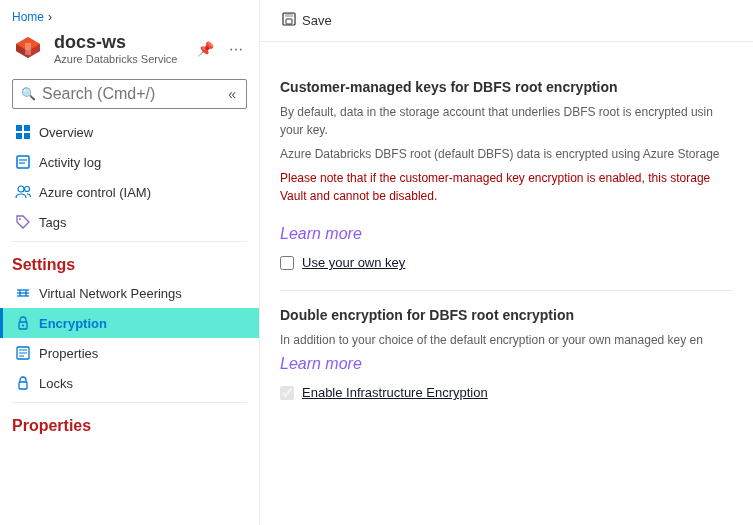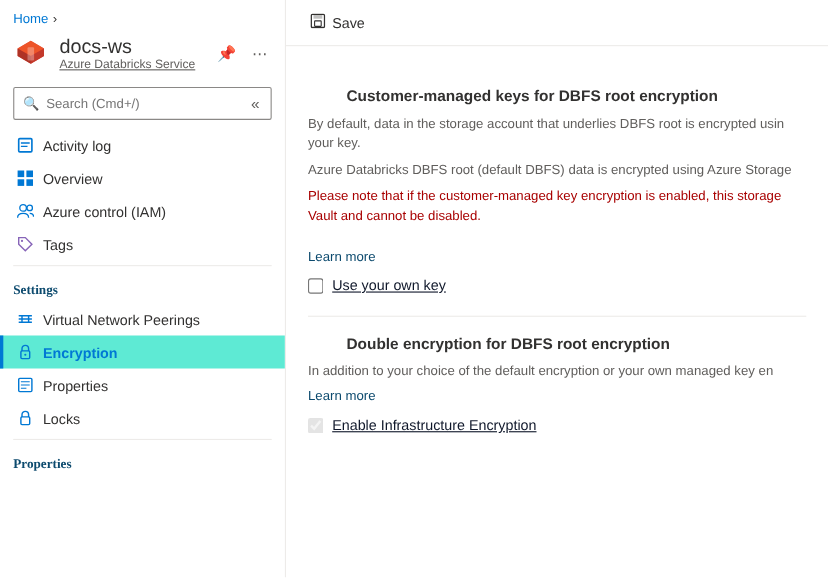--- a/index.html
+++ b/index.html
@@ -39,27 +39,26 @@
 
     .app-icon {
       width: 32px;
       height: 32px;
       flex-shrink: 0;
     }
 
     .app-name-area { flex: 1; }
     .app-name {
       font-size: 18px;
-      font-weight: 400;
+      font-weight: 700;
       color: #323130;
     }
     .app-subtitle {
       font-size: 11px;
       color: #605e5c;
-      text-decoration: underline;
     }
 
     .app-actions {
       display: flex;
       align-items: center;
       gap: 6px;
     }
 
     .icon-btn {
       background: none;
@@ -77,21 +76,21 @@
       border: 1px solid #8a8886;
       border-radius: 2px;
       padding: 4px 8px;
       margin: 0 12px 8px 12px;
       gap: 6px;
       cursor: text;
     }
     .search-box input {
       border: none;
       outline: none;
-      font-size: 12px;
+      font-size: 16px;
       color: #323130;
       background: transparent;
       flex: 1;
       width: 100%;
     }
 
     .collapse-btn {
       margin-left: auto;
       background: none;
       border: none;
@@ -123,25 +122,24 @@
       width: 16px;
       height: 16px;
       display: flex;
       align-items: center;
       justify-content: center;
       flex-shrink: 0;
       font-size: 14px;
     }
 
     .section-label {
-      font-size: 12px;
+      font-size: 16px;
       font-weight: 600;
-      color: #0c4a6e;
+      color: #b91c1c;
       padding: 10px 12px 4px 12px;
-      font-family: Liberation Serif, serif;
     }
     .divider {
       border: none;
       border-top: 1px solid #edebe9;
       margin: 4px 12px;
     }
 
     
     .main-content {
       flex: 1;
@@ -177,44 +175,44 @@
       padding: 16px 20px;
       overflow-y: auto;
       flex: 1;
     }
 
     .section-title {
       font-size: 14px;
       font-weight: 600;
       color: #323130;
       margin-bottom: 8px;
-      margin-left: 35px;
     }
 
     .info-text {
       font-size: 12px;
       color: #605e5c;
       margin-bottom: 6px;
       line-height: 1.5;
     }
 
     .warning-text {
       font-size: 12px;
       color: #a80000;
       margin-bottom: 20px;
       line-height: 1.5;
     }
 
     .learn-more {
-      color: #0c4a6e;
-      font-size: 12px;
+      color: #8b5cf6;
+      font-size: 16px;
       cursor: pointer;
       text-decoration: none;
       display: inline-block;
       margin-bottom: 12px;
+      font-style: italic;
     }
 
     .checkbox-row {
       display: flex;
       align-items: center;
       gap: 8px;
       margin-bottom: 20px;
     }
     .checkbox-row input[type="checkbox"] {
       width: 14px;
@@ -265,40 +263,40 @@
     </div>
   </div>
 
   <div class="search-box">
     <span style="color:#605e5c; font-size:12px;">🔍</span>
     <input type="text" placeholder="Search (Cmd+/)" style="">
     <button class="collapse-btn">«</button>
   </div>
 
   <div class="nav-item">
-    <span class="nav-icon">
-      <svg width="16" height="16" viewBox="0 0 16 16">
-          <rect x="2" y="2" width="12" height="12" rx="1" fill="none" stroke="#0078d4" stroke-width="1.5"></rect>
-          <line x1="4" y1="6" x2="12" y2="6" stroke="#0078d4" stroke-width="1.2"></line>
-          <line x1="4" y1="9" x2="10" y2="9" stroke="#0078d4" stroke-width="1.2"></line>
-        </svg>
-    </span>
-    <span>Activity log</span>
-  </div>
-
-  <div class="nav-item">
     <span class="nav-icon icon-overview">
       <svg width="16" height="16" viewBox="0 0 16 16" fill="none">
           <rect x="1" y="1" width="6" height="6" fill="#0078d4"></rect>
           <rect x="9" y="1" width="6" height="6" fill="#0078d4"></rect>
           <rect x="1" y="9" width="6" height="6" fill="#0078d4"></rect>
           <rect x="9" y="9" width="6" height="6" fill="#0078d4"></rect>
         </svg>
     </span>
     <span>Overview</span>
+  </div>
+
+  <div class="nav-item">
+    <span class="nav-icon">
+      <svg width="16" height="16" viewBox="0 0 16 16">
+          <rect x="2" y="2" width="12" height="12" rx="1" fill="none" stroke="#0078d4" stroke-width="1.5"></rect>
+          <line x1="4" y1="6" x2="12" y2="6" stroke="#0078d4" stroke-width="1.2"></line>
+          <line x1="4" y1="9" x2="10" y2="9" stroke="#0078d4" stroke-width="1.2"></line>
+        </svg>
+    </span>
+    <span>Activity log</span>
   </div>
 
   <div class="nav-item">
     <span class="nav-icon">
       <svg width="16" height="16" viewBox="0 0 16 16">
           <circle cx="6" cy="5" r="3" fill="none" stroke="#0078d4" stroke-width="1.2"></circle>
           <path d="M1 14c0-3 2.5-4 5-4s5 1 5 4" fill="none" stroke="#0078d4" stroke-width="1.2"></path>
           <circle cx="12" cy="5" r="2.5" fill="none" stroke="#0078d4" stroke-width="1.2"></circle>
           <path d="M12 10c2 0 3.5 0.8 3.5 3" fill="none" stroke="#0078d4" stroke-width="1.2"></path>
         </svg>

